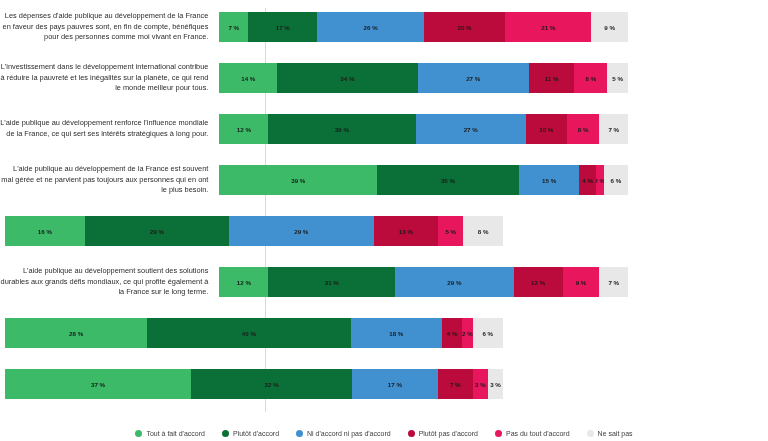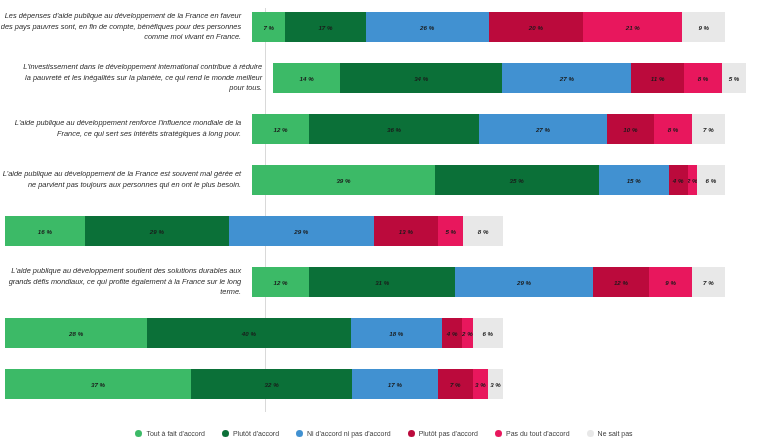--- a/index.html
+++ b/index.html
@@ -21,24 +21,23 @@
   }
   .axis-line {
     position: absolute;
     left: 265px; top: 8px;
     width: 1px; height: 404px;
     background: #d9d9d9;
   }
   .row {
     position: absolute;
     left: 0;
-    width: 725px;
-    display: flex;
-    align-items: center;
-    font-style: italic;
+    width: 628px;
+    display: flex;
+    align-items: center;
   }
   .row-label {
     width: 260px;
     padding-right: 6px;
     text-align: right;
     font-size: 7.4px;
     line-height: 1.45;
     color: #2b2b2b;
   }
   .bar-wrap {
@@ -95,21 +94,21 @@
           <div class="row-label">Les dépenses d'aide publique au développement de la France en faveur des pays pauvres sont, en fin de compte, bénéfiques pour des personnes comme moi vivant en France.</div>
           <div class="bar-wrap">
             <div class="seg" style="flex: 7 0 0px; background: rgb(60, 186, 103);">7 %</div>
             <div class="seg" style="flex: 17 0 0px; background: rgb(11, 112, 56);">17 %</div>
             <div class="seg" style="flex: 26 0 0px; background: rgb(65, 145, 209);">26 %</div>
             <div class="seg" style="flex: 20 0 0px; background: rgb(187, 10, 60);">20 %</div>
             <div class="seg" style="flex: 21 0 0px; background: rgb(232, 23, 93);">21 %</div>
             <div class="seg" style="flex: 9 0 0px; background: rgb(232, 232, 232);">9 %</div>
           </div>
         </div>
-        <div class="row" style="top: 59px; height: 38px; margin-left: 21px;">
+        <div class="row" style="top: 59px; height: 38px;">
           <div class="row-label">L'investissement dans le développement international contribue à réduire la pauvreté et les inégalités sur la planète, ce qui rend le monde meilleur pour tous.</div>
           <div class="bar-wrap">
             <div class="seg" style="flex: 14 0 0px; background: rgb(60, 186, 103);">14 %</div>
             <div class="seg" style="flex: 34 0 0px; background: rgb(11, 112, 56);">34 %</div>
             <div class="seg" style="flex: 27 0 0px; background: rgb(65, 145, 209);">27 %</div>
             <div class="seg" style="flex: 11 0 0px; background: rgb(187, 10, 60);">11 %</div>
             <div class="seg" style="flex: 8 0 0px; background: rgb(232, 23, 93);">8 %</div>
             <div class="seg" style="flex: 5 0 0px; background: rgb(232, 232, 232);">5 %</div>
           </div>
         </div>

